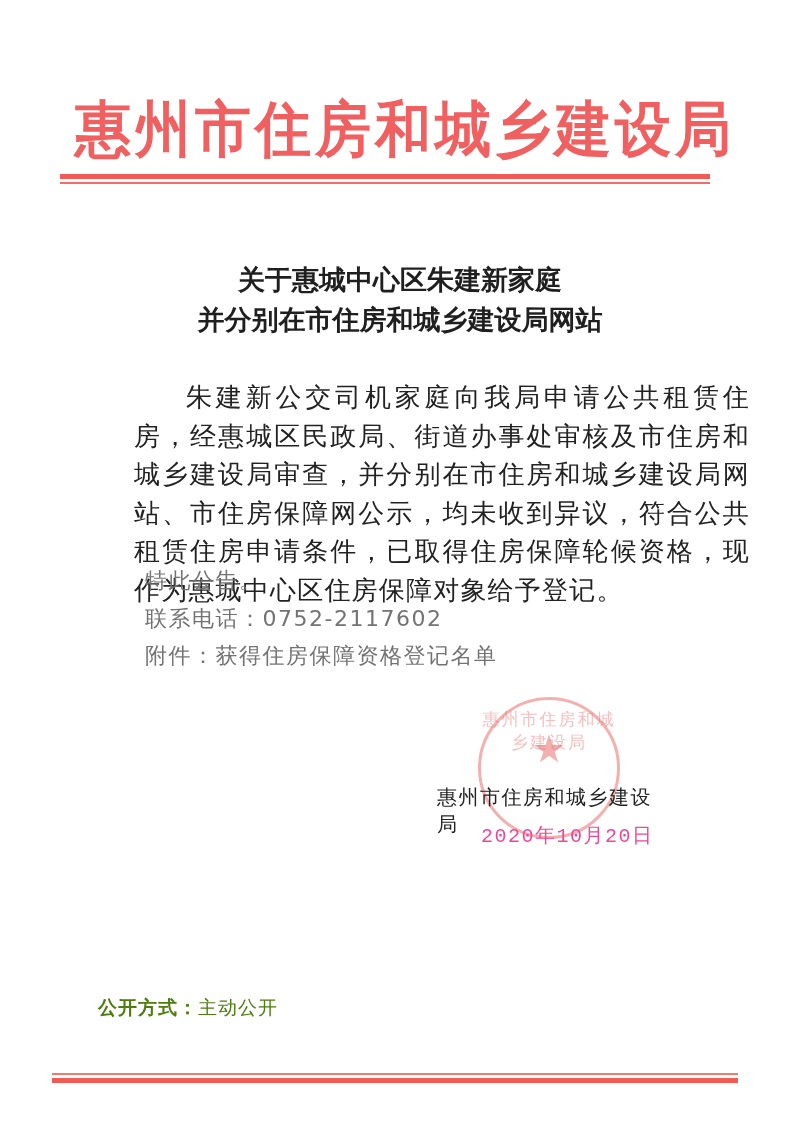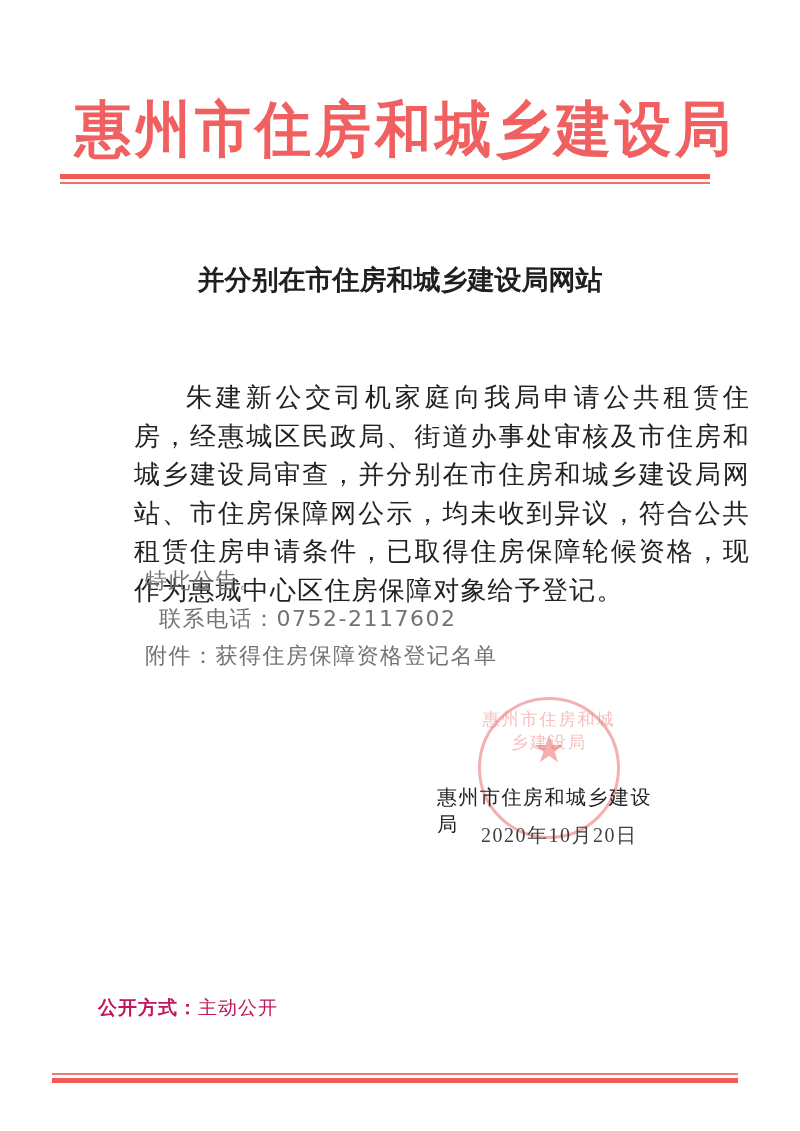--- a/index.html
+++ b/index.html
@@ -135,30 +135,30 @@
       font-size: 20px;
       color: #222;
       letter-spacing: 1.5px;
       font-family: "DejaVu Sans", "Liberation Sans", sans-serif;
     }
     .date {
       position: absolute;
       left: 481px;
       top: 815px;
       font-size: 20px;
-      color: #404040;
+      color: #ec4899;
       letter-spacing: 1.5px;
-      font-family: Liberation Serif, serif;
+      font-family: Liberation Mono, monospace;
     }
     .disclosure {
       position: absolute;
       left: 98px;
       top: 988px;
       font-size: 19px;
-      color: #be185d;
+      color: #4d7c0f;
       font-family: "DejaVu Sans", "Liberation Sans", sans-serif;
       letter-spacing: 1px;
     }
     .disclosure .label {
       font-weight: bold;
     }
     .rule-bottom-thin {
       position: absolute;
       left: 52px;
       top: 1066px;
@@ -179,32 +179,33 @@
 <body>
 
 <div class="page">
 
   <div class="masthead">惠州市住房和城乡建设局</div>
   <div class="rule-top-thick"></div>
   <div class="rule-top-thin"></div>
 
 
   <div class="title">
+    <div>关于惠城中心区朱建新家庭</div>
     <div>并分别在市住房和城乡建设局网站</div>
   </div>
 
   <div class="body-text">
     <p>朱建新公交司机家庭向我局申请公共租赁住房，经惠城区民政局、街道办事处审核及市住房和城乡建设局审查，并分别在市住房和城乡建设局网站、市住房保障网公示，均未收到异议，符合公共租赁住房申请条件，已取得住房保障轮候资格，现作为惠城中心区住房保障对象给予登记。</p>
   </div>
 
   <div class="line" style="top:559px;">
     <span>特此公告。</span>
   </div>
 
-  <div class="line" style="top:597px;margin-left:14px;">
+  <div class="line" style="top:597px;">
     <span>联系电话：</span><span>0752-2117602</span>
   </div>
 
   <div class="line" style="top:634px;">
     <span>附件：</span><span>获得住房保障资格登记名单</span>
   </div>
 
   <div class="stamp">
     <div class="stamp-text">惠州市住房和城乡建设局</div>
     <div class="stamp-star">★</div>

